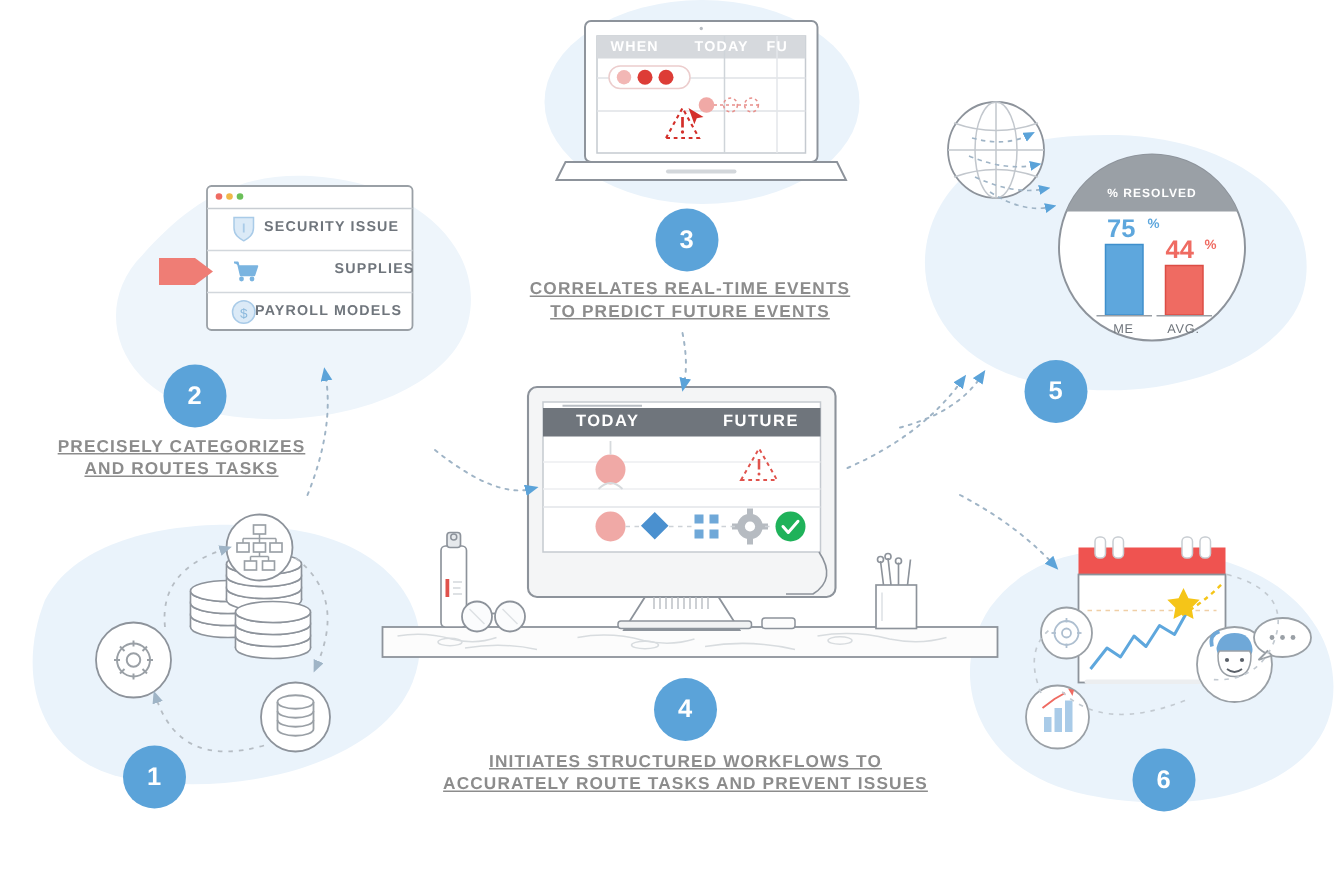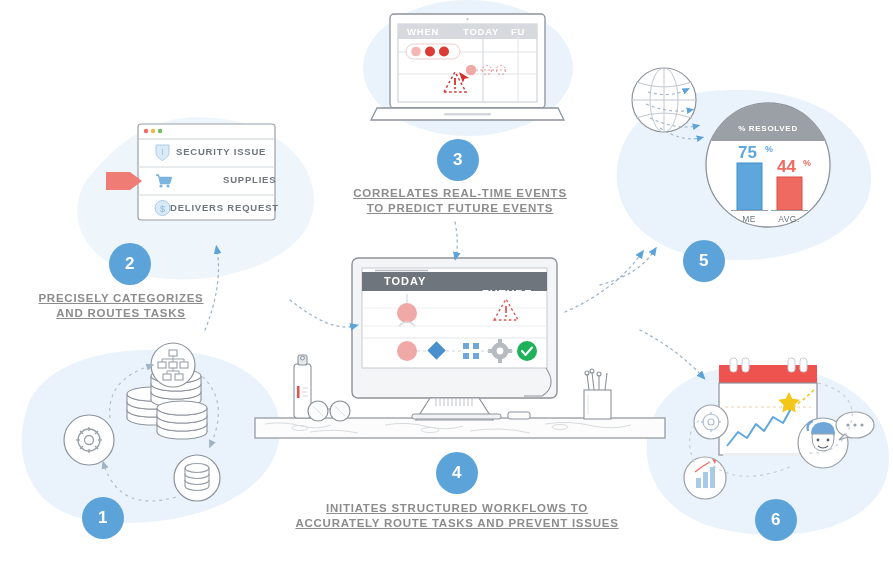--- a/index.html
+++ b/index.html
@@ -430,28 +430,28 @@
       <path d="M290,300 q40,32 64,26" marker-end="url(#arrowBlue)"></path>
       <path d="M455,222 q4,20 1,34" marker-end="url(#arrowBlue)"></path>
       <path d="M565,312 q50,-22 76,-58" marker-end="url(#arrowBlue)"></path>
       <path d="M600,285 q38,-10 54,-34" marker-end="url(#arrowBlue)"></path>
       <path d="M640,330 q38,20 62,46" marker-end="url(#arrowBlue)"></path>
     </g>
   </svg>
 
   <div style="position:absolute;left:176px;top:146px;font-size:9.5px;font-weight:bold;color:#6f757c;letter-spacing:0.8px;z-index:20;">SECURITY ISSUE</div>
   <div style="position:absolute;left:187px;top:174px;font-size:9.5px;font-weight:bold;color:#6f757c;letter-spacing:0.8px;z-index:20;margin-left:36px;">SUPPLIES</div>
-  <div style="position:absolute;left:170px;top:202px;font-size:9.5px;font-weight:bold;color:#6f757c;letter-spacing:0.8px;z-index:20;">DELIVERS REQUEST</div>
+  <div style="position:absolute;left:170px;top:202px;font-size:9.5px;font-weight:bold;color:#6f757c;letter-spacing:0.8px;z-index:20;">PAYROLL MODELS</div>
 
   <div style="position:absolute;left:407px;top:26px;font-size:9.5px;font-weight:bold;color:#ffffff;letter-spacing:0.8px;z-index:20;">WHEN</div>
   <div style="position:absolute;left:463px;top:26px;font-size:9.5px;font-weight:bold;color:#ffffff;letter-spacing:0.8px;z-index:20;">TODAY</div>
   <div style="position:absolute;left:511px;top:26px;font-size:9.5px;font-weight:bold;color:#ffffff;letter-spacing:0.8px;z-index:20;overflow:hidden;width:24px;">FU</div>
 
   <div style="position:absolute;left:384px;top:275px;font-size:11px;font-weight:bold;color:#ffffff;letter-spacing:1px;z-index:20;">TODAY</div>
-  <div style="position:absolute;left:482px;top:288px;font-size:11px;font-weight:bold;color:#ffffff;letter-spacing:1px;z-index:20;">FUTURE</div>
+  <div style="position:absolute;left:482px;top:275px;font-size:11px;font-weight:bold;color:#ffffff;letter-spacing:1px;z-index:20;">FUTURE</div>
 
   <div class="step-badge" style="left:82px;top:497px;">1</div>
   <div class="step-badge" style="left:109px;top:243px;">2</div>
   <div class="step-badge" style="left:437px;top:139px;">3</div>
   <div class="step-badge" style="left:436px;top:452px;">4</div>
   <div class="step-badge" style="left:683px;top:240px;">5</div>
   <div class="step-badge" style="left:755px;top:499px;">6</div>
 
   <div class="step-caption" style="left:26px;top:291px;width:190px;">PRECISELY CATEGORIZES
 AND ROUTES TASKS</div>

